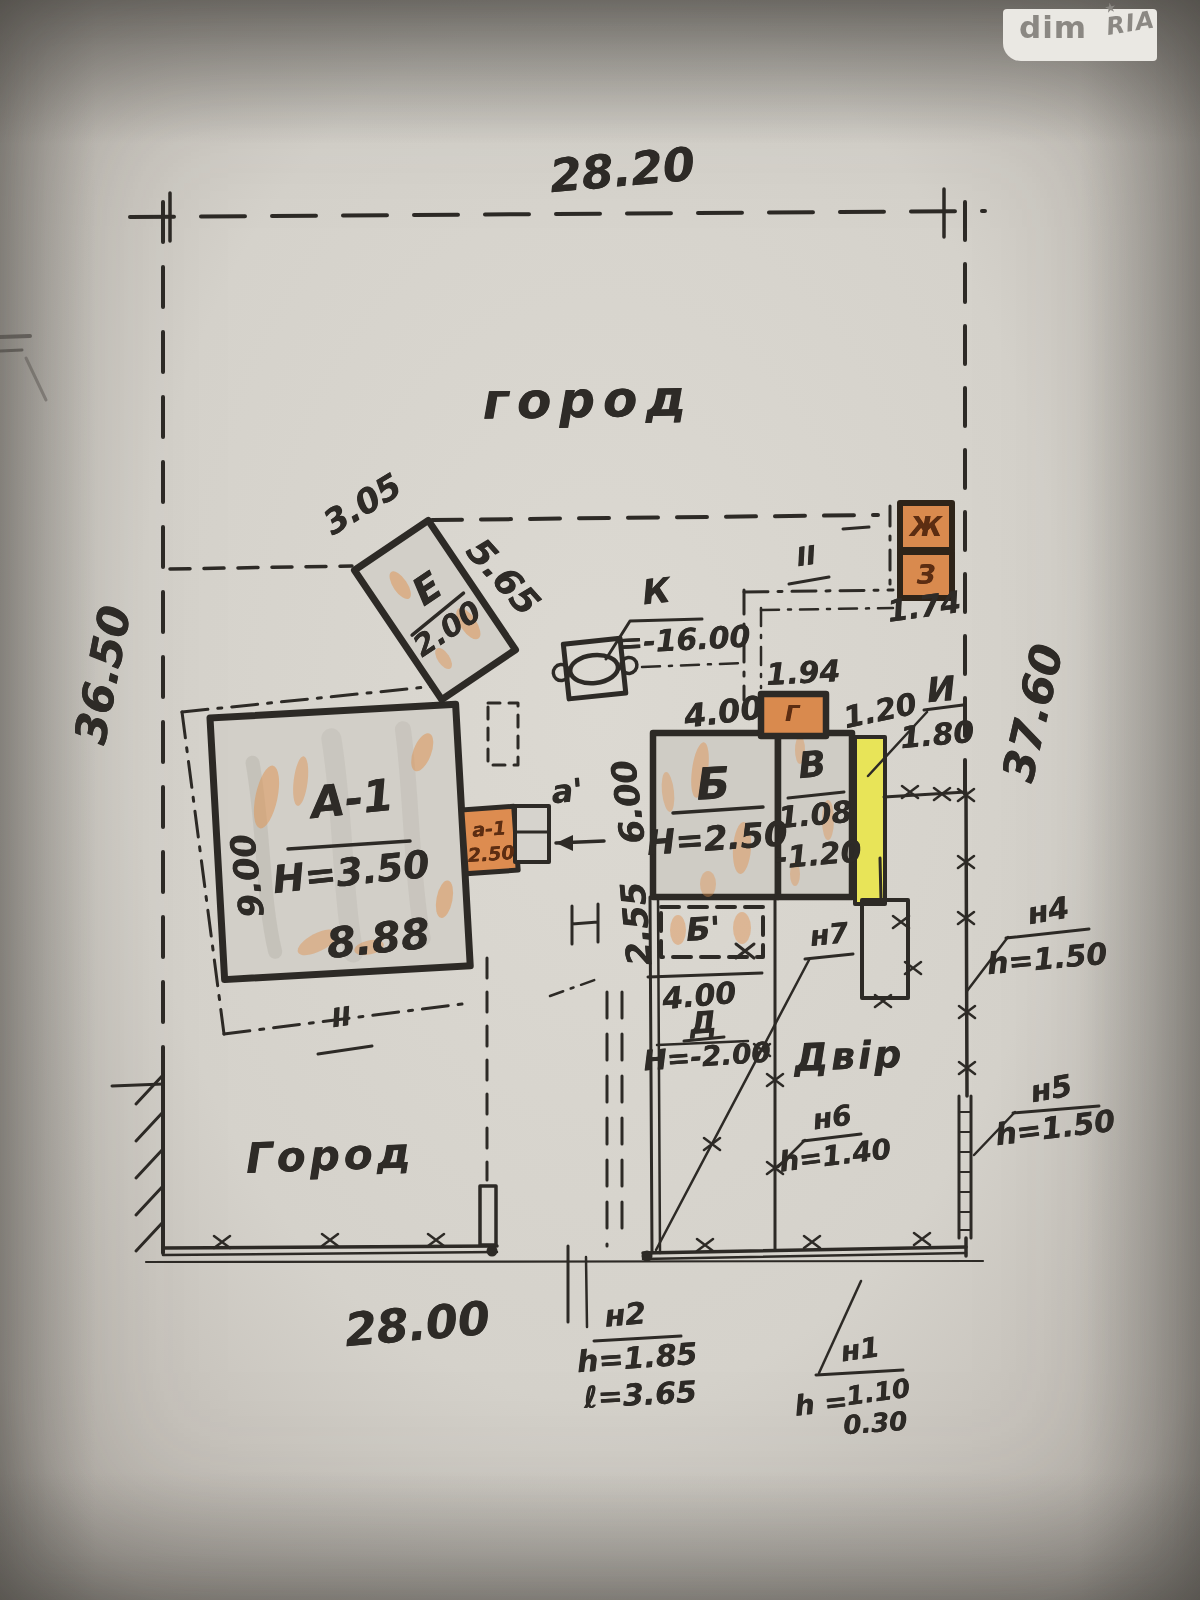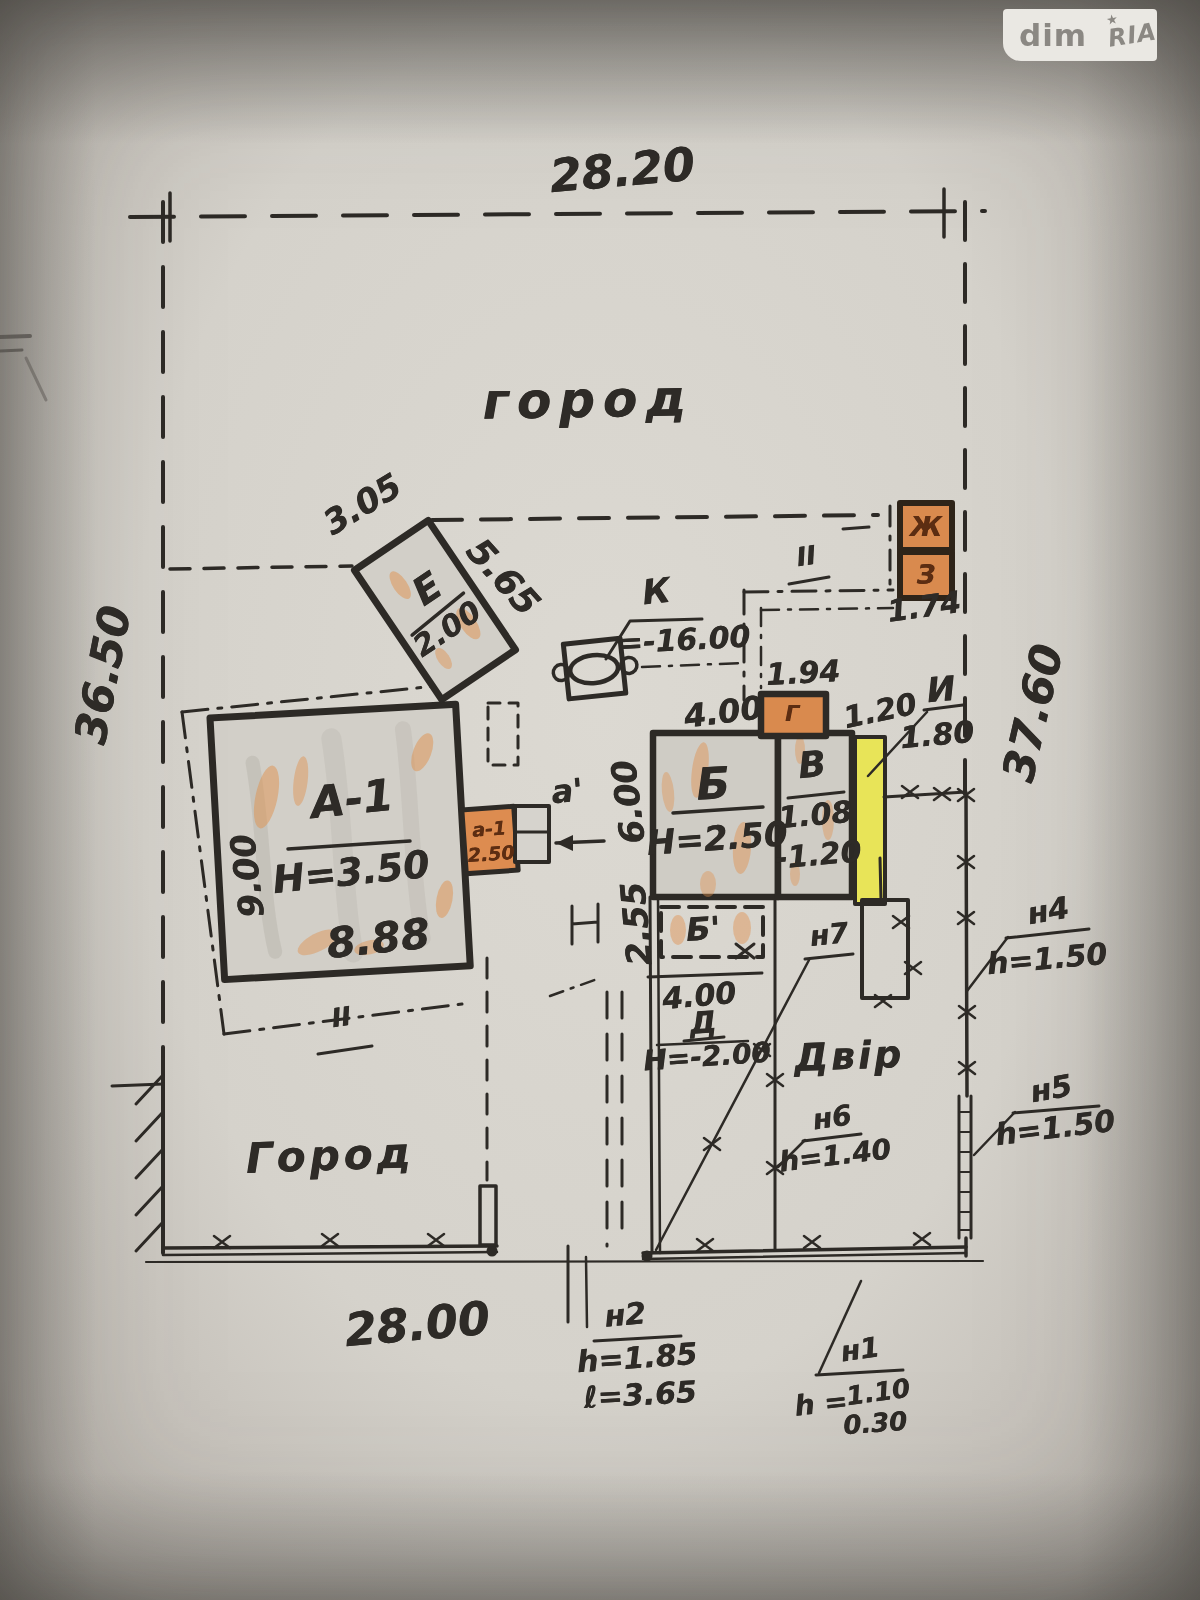--- a/index.html
+++ b/index.html
@@ -20,21 +20,21 @@
   svg.plan{position:absolute;left:0;top:0;}
   .lbl{
     position:absolute;white-space:nowrap;color:#2e2b27;
     font-style:italic;font-weight:bold;line-height:1;
     transform-origin:center;text-shadow:.5px 0 0 currentColor;
   }
   .brown{color:#5c2d12;text-shadow:.4px 0 0 currentColor;}
   .logo{
     position:absolute;left:1003px;top:9px;width:154px;height:52px;
     background:#eae8e3;border-radius:4px 4px 4px 18px;
-    display:flex;align-items:center;z-index:5;
+    display:flex;z-index:5;
   }
   .logo-dim{padding-left:16px;font-size:31px;font-weight:bold;color:#8b8883;letter-spacing:1px;}
   .logo-div{width:2px;height:42px;background:#c6c3bd;margin:0 9px 0 12px;}
   .logo-ria{position:relative;font-size:24px;font-weight:bold;font-style:italic;color:#8b8883;transform:rotate(-9deg);letter-spacing:1px;}
   .logo-star{position:absolute;top:-12px;left:1px;font-size:13px;font-style:normal;}
 </style>
 </head>
 <body>
 
 <div class="canvas">

